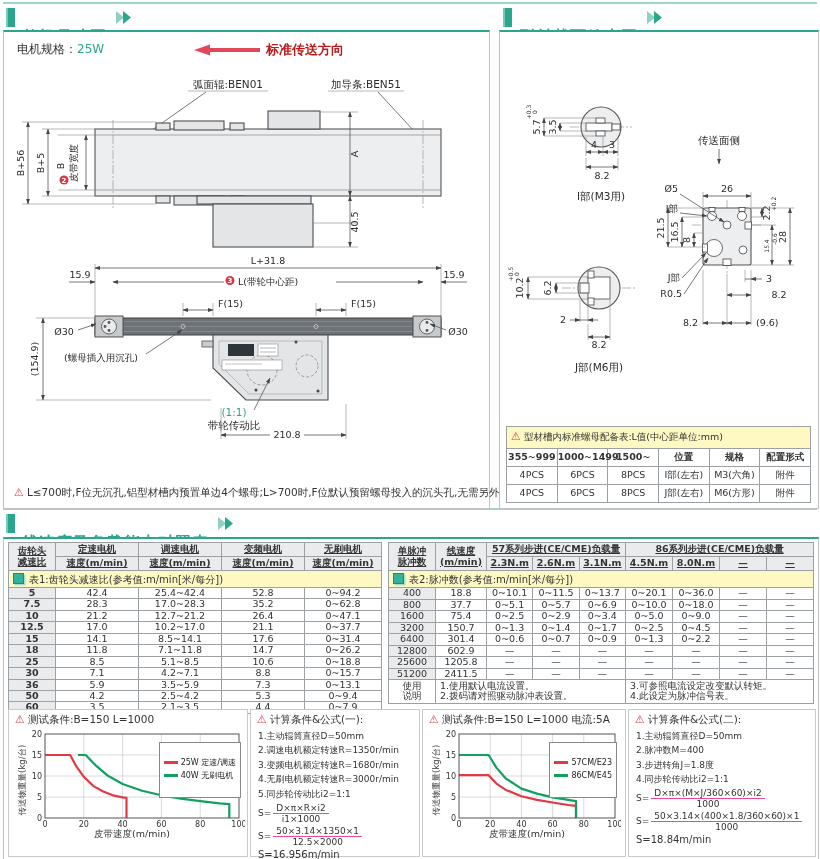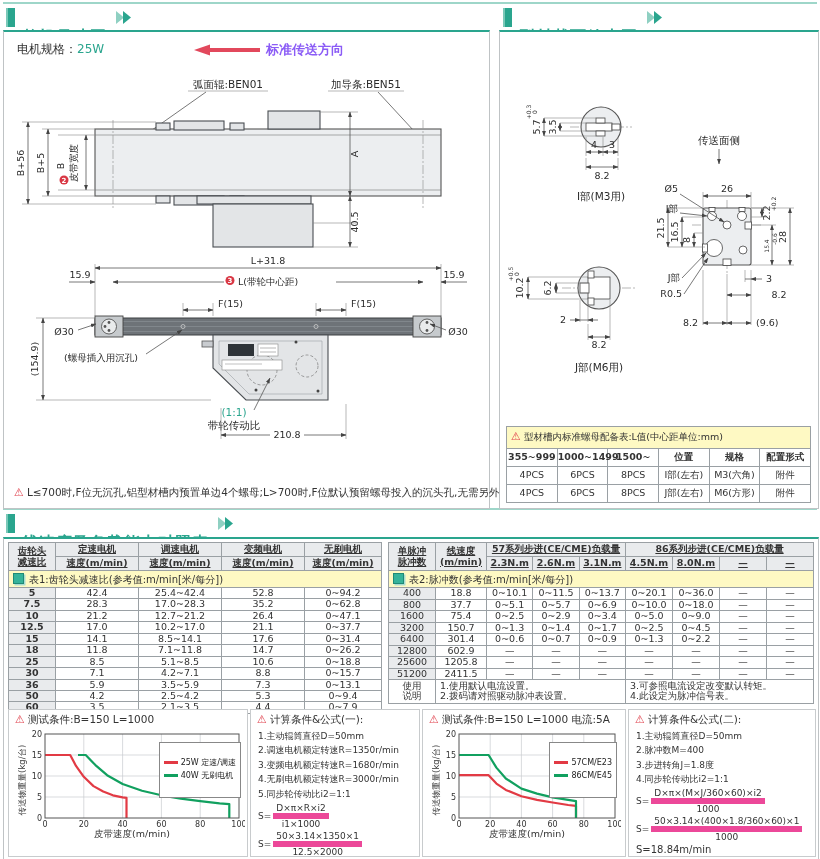--- a/index.html
+++ b/index.html
@@ -8,21 +8,21 @@
   .rule{position:absolute;left:3px;width:814px;height:2px;background:#9ed6c9;}
   
   .hdr{position:absolute;display:flex;align-items:center;gap:7px;height:24px;}
   .hbar{width:7px;height:19px;background:#2aa58e;border-left:2px solid #7ac8b8;}
   .htitle{font-size:16px;font-weight:bold;color:#2aa58e;letter-spacing:1px;white-space:nowrap;margin-top:40px;}
   .hchev{display:block;}
   .secbox{position:absolute;border:1px solid #bfc3c5;border-top:2px solid #2aa58e;background:#fff;}
   
   .motor-line{position:absolute;left:13px;top:9px;font-size:12px;color:#333;}
   .motor-val{color:#2aa58e;}
-  .dir{position:absolute;left:190px;top:9px;display:flex;align-items:center;gap:6px;color:#8b5cf6;font-weight:bold;font-size:13px;}
+  .dir{position:absolute;left:190px;top:9px;display:flex;align-items:center;gap:6px;color:#b91c1c;font-weight:bold;font-size:13px;}
   .note{position:absolute;left:10px;font-size:10.5px;color:#333;white-space:nowrap;}
   .warn{color:#e0434f;font-size:11px;margin-right:3px;font-weight:normal;}
   
   .dm{font-size:9.5px;fill:#2b2b2b;}
   .dms{font-size:6px;fill:#2b2b2b;}
   .dmb{font-size:10.5px;fill:#2b2b2b;}
   .teal-t{fill:#2aa58e;}
   .dimline{stroke:#555;stroke-width:0.8;fill:none;}
   .extline{stroke:#888;stroke-width:0.6;fill:none;}
   .cl{stroke:#999;stroke-width:0.7;stroke-dasharray:9 2 2 2;fill:none;}
@@ -47,21 +47,21 @@
   .btitle{position:absolute;left:6px;top:3px;font-size:10.5px;color:#333;white-space:nowrap;}
   .chart-wrap{position:absolute;left:10px;top:20px;}
   .ylab{position:absolute;left:-44px;top:44px;width:96px;text-align:center;transform:rotate(-90deg);font-size:8.5px;color:#333;}
   .xlab{position:absolute;left:0;top:111px;width:100%;text-align:center;font-size:9.5px;color:#333;}
   .legend{position:absolute;border:1px solid #888;background:#fff;padding:14px 4px;font-size:8px;line-height:1.6;color:#222;white-space:nowrap;}
   .lgline{display:inline-block;width:14px;height:3px;vertical-align:middle;margin-right:3px;}
   .fline{position:relative;font-size:9px;color:#333;margin:1.5px 0;white-space:nowrap;}
   .fbody{position:absolute;left:7px;top:18px;right:4px;}
   .feq{font-size:9px;margin:2px 0;white-space:nowrap;}
   .frac{display:inline-block;vertical-align:middle;text-align:center;margin-left:2px;}
-  .fnum{display:block;border-bottom:6px solid #ec4899;padding:0 3px;text-align:right;}
+  .fnum{display:block;border-bottom:1px solid #ec4899;padding:0 3px;text-align:right;}
   .fden{display:block;padding:0 3px;}
   .fres{font-size:10px;margin-top:2px;}
 </style>
 </head>
 <body>
 
 <div class="rule" style="top:2px"></div>
 <div class="rule" style="top:508px"></div>
 
 <div class="hdr" style="left:6px;top:5px">

